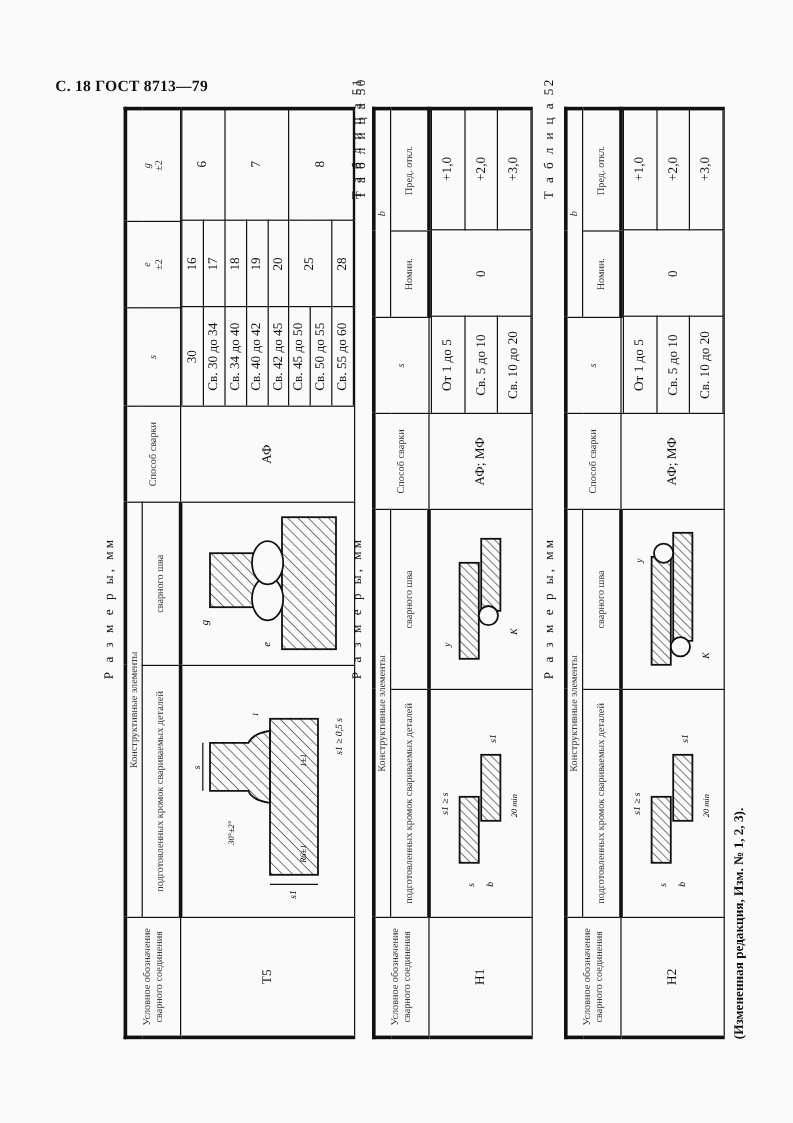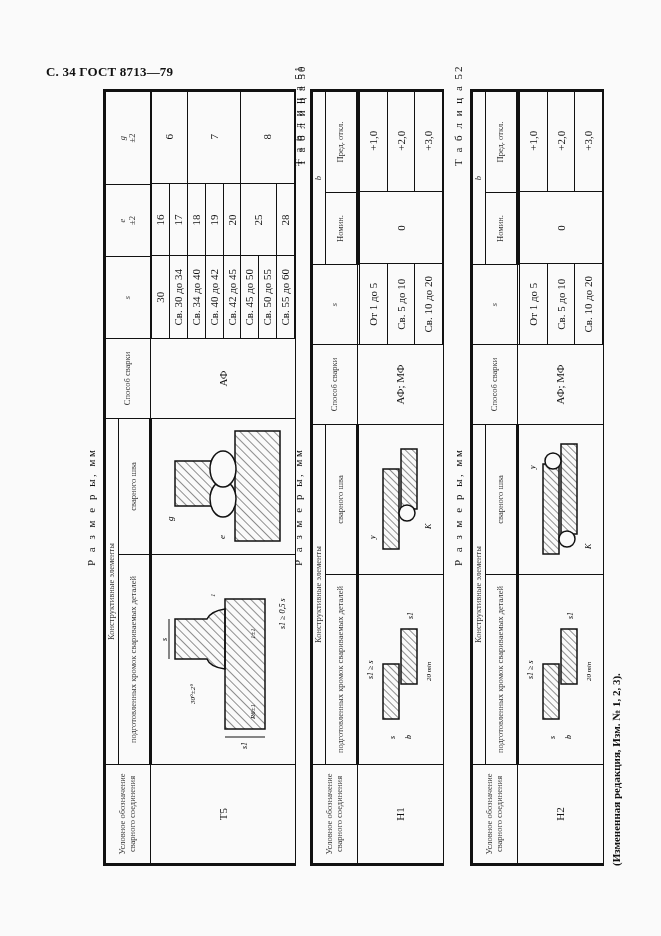--- a/index.html
+++ b/index.html
@@ -19,21 +19,21 @@
   .val { font-size:11px; }
   .ital { font-style:italic; }
   .noborder-r { border-right:none !important; }
   .noborder-l { border-left:none !important; }
   .footnote { position:absolute; font-size:11px; font-weight:bold; white-space:nowrap; }
   svg { display:block; margin:auto; }
 </style>
 </head>
 <body>
 
-<div class="page-header">С. 34 ГОСТ 8713—79</div>
+<div class="page-header">С. 18 ГОСТ 8713—79</div>
 
 <div class="rot" style="left:103px; top:866px; width:774px; height:190px;">
   <div class="dims" style="left:300px; top:-18px;">Р а з м е р ы, мм</div>
   <div class="caption" style="left:700px; top:192px;">Т а б л и ц а 50</div>
   <table class="gt" style="width:774px; height:190px;">
     <colgroup>
       <col style="width:100px">
         <col style="width:210px">
         <col style="width:136px">
         <col style="width:80px">

